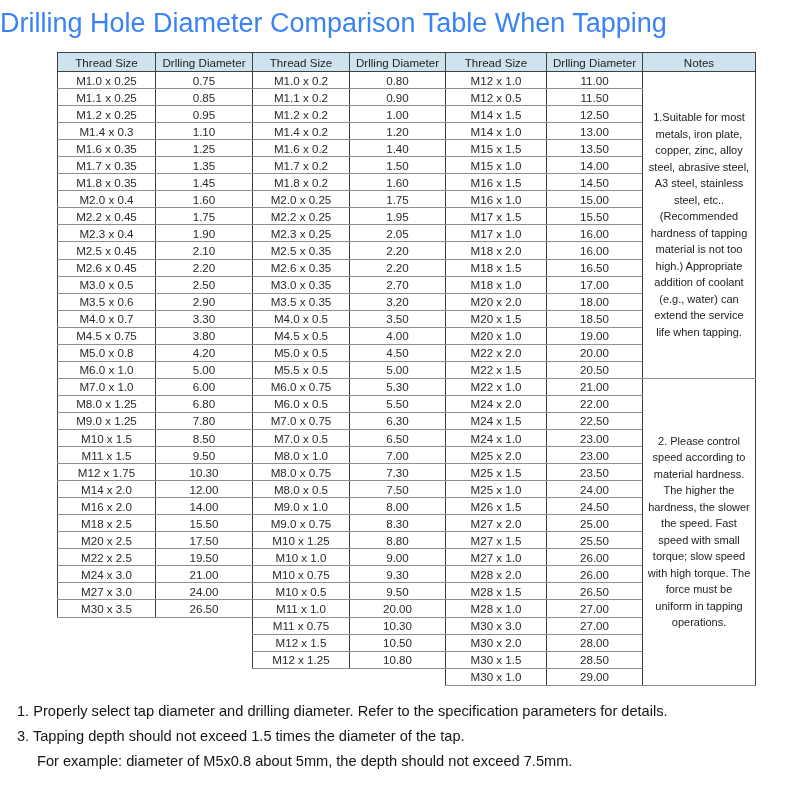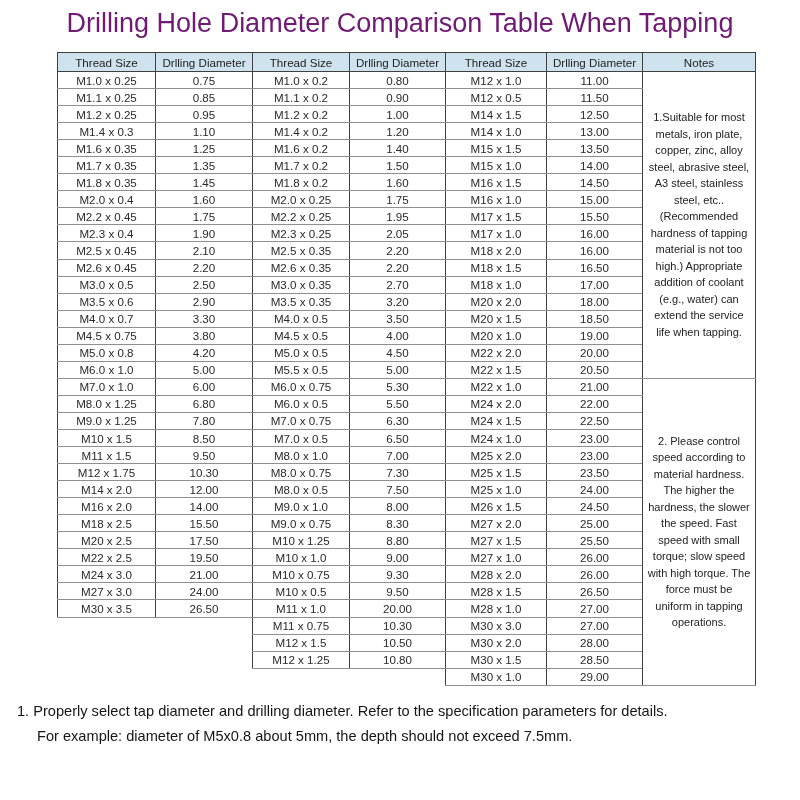--- a/index.html
+++ b/index.html
@@ -1,17 +1,17 @@
 <!DOCTYPE html>
 <html style="--hbg: #cfe3ef; --bv: #3f3f3f; --bh: #8f8f8f;"><head>
 <meta charset="utf-8">
 <style>
   html,body{margin:0;padding:0;width:800px;height:800px;background:#fff;overflow:hidden}
   body{font-family:"Liberation Sans","DejaVu Sans",sans-serif;color:#1e1e1e}
-  .title{text-align:center;font-size:27px;font-weight:400;color:#701a75;margin:7px 0 8px 0;line-height:32px}
+  .title{text-align:left;font-size:27px;font-weight:400;color:#3b82f6;margin:7px 0 8px 0;line-height:32px}
   table.cmp{border-collapse:collapse;table-layout:fixed;margin:13px 0 13px 57px}
   table.cmp th{
     background:var(--hbg,#cfe3ef);font-weight:400;font-size:11.6px;height:18px;
     border:1px solid;border-color:var(--bv,#3f3f3f) var(--bv,#3f3f3f);color:#222;padding:0}
   table.cmp td{
     font-size:11.6px;text-align:center;height:16.05px;padding:0;color:#2a2a2a;
     border:1px solid;border-color:var(--bh,#8f8f8f) var(--bv,#3f3f3f)}
   table.cmp td.void{border:none;background:#fff}
   table.cmp td.notes{font-size:11px;line-height:16.5px;padding:0 3px;vertical-align:middle;color:#222}
   col.c1{width:98px}col.c2{width:97px}col.c3{width:97px}col.c4{width:96px}
@@ -334,14 +334,15 @@
         <td class="void"></td>
         <td class="void"></td>
         <td>M30 x 1.0</td>
         <td>29.00</td>
       </tr>
     </tbody>
 </table>
 
 <div class="footer">
   <div>1. Properly select tap diameter and drilling diameter. Refer to the specification parameters for details.</div>
+  <div>3. Tapping depth should not exceed 1.5 times the diameter of the tap.</div>
   <div class="indent">For example: diameter of M5x0.8 about 5mm, the depth should not exceed 7.5mm.</div>
 </div>
 
 </body></html>

